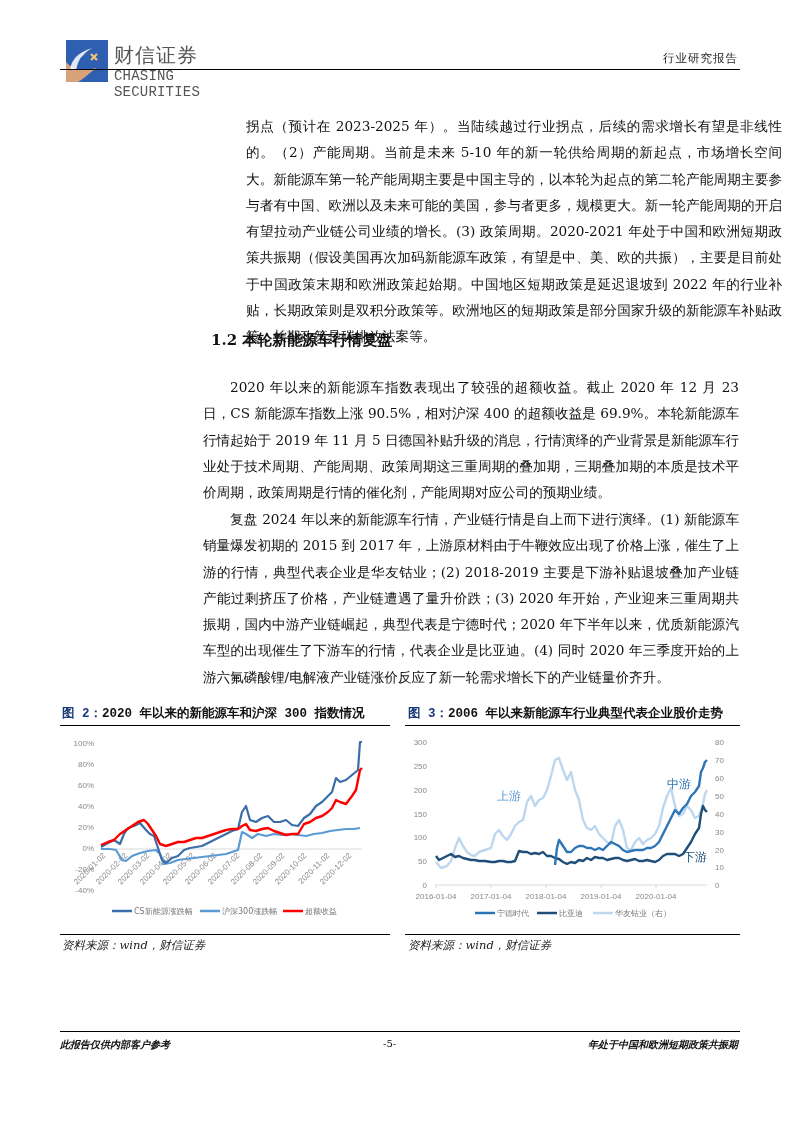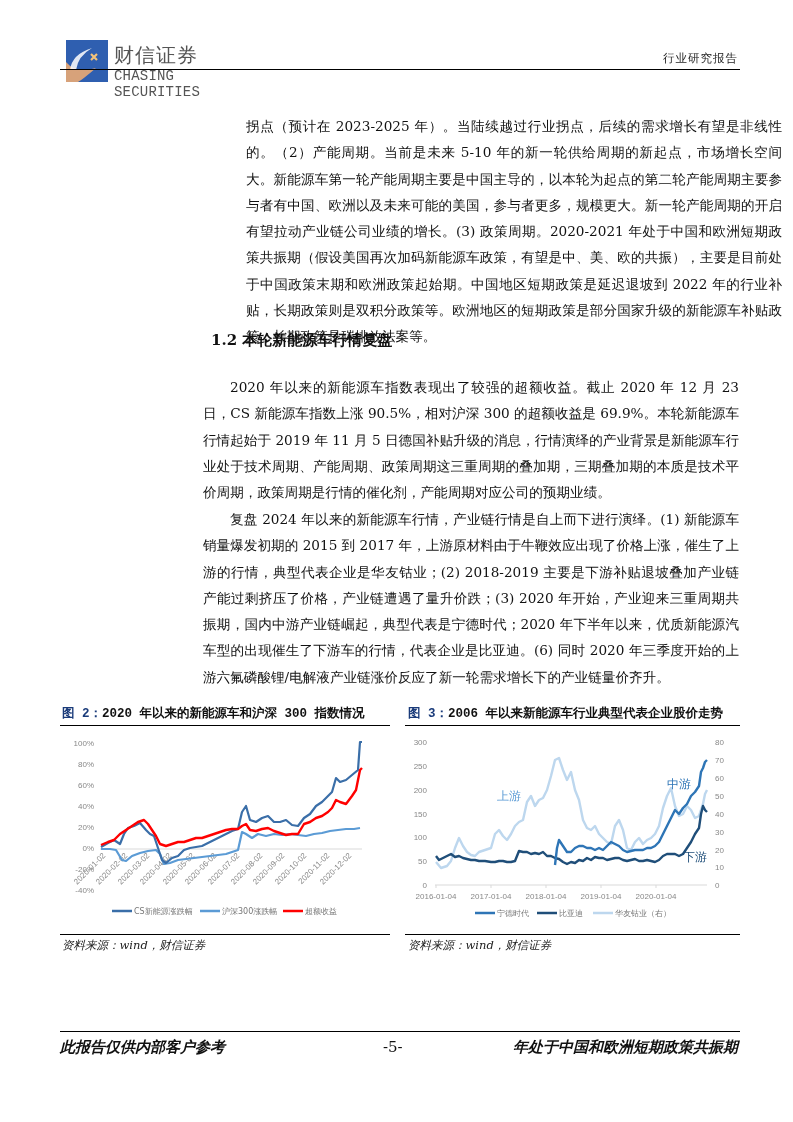--- a/index.html
+++ b/index.html
@@ -21,21 +21,21 @@
   .fig-title { font-size:12.5px; font-weight:bold;font-family:Liberation Mono, monospace; }
   .fig-title .num { color:#1a3b7a; }
   .rule { height:0; border-top:1.3px solid #000; }
   .src { font-size:11.5px; font-style:italic; color:#222; }
   .chart-svg { position:absolute; }
   .tick { font-family:"Liberation Sans","DejaVu Sans",sans-serif; font-size:8px; fill:#888; }
   .legend { font-family:"DejaVu Sans","Liberation Sans",sans-serif; font-size:8px; fill:#777; }
   .ann { font-family:"DejaVu Sans","Liberation Sans",sans-serif; font-size:12px; }
   
   .footer-rule { left:60px; top:1031px; width:680px; height:0; border-top:1.3px solid #000; }
-  .footer { top:1038px; font-size:15px; font-weight:bold; font-style:italic; }
+  .footer { top:1038px; font-size:10px; font-weight:bold; font-style:italic; }
 </style>
 </head>
 <body>
 
 <div class="abs logo">
   <svg class="logo-emblem" viewBox="0 0 42 42">
     <rect x="0" y="0" width="42" height="42" fill="#2f5fb0"></rect>
     <path d="M0 42 L0 22 Q10 34 30 28 Q16 40 12 42 Z" fill="#d7a27a"></path>
     <path d="M4 30 Q6 14 26 8 Q12 16 10 30 Z" fill="#ffffff" opacity="0.85"></path>
     <path d="M25 14 L31 20 M31 14 L25 20" stroke="#f3c37a" stroke-width="2.2"></path>
@@ -44,25 +44,25 @@
   <span class="logo-en">CHASING SECURITIES</span>
 </div>
 <div class="abs header-right">行业研究报告</div>
 <div class="abs header-rule"></div>
 
 <div class="abs para" style="top:113px;margin-left:43px;">拐点（预计在 2023-2025 年）。当陆续越过行业拐点，后续的需求增长有望是非线性的。（2）产能周期。当前是未来 5-10 年的新一轮供给周期的新起点，市场增长空间大。新能源车第一轮产能周期主要是中国主导的，以本轮为起点的第二轮产能周期主要参与者有中国、欧洲以及未来可能的美国，参与者更多，规模更大。新一轮产能周期的开启有望拉动产业链公司业绩的增长。(3) 政策周期。2020-2021 年处于中国和欧洲短期政策共振期（假设美国再次加码新能源车政策，有望是中、美、欧的共振），主要是目前处于中国政策末期和欧洲政策起始期。中国地区短期政策是延迟退坡到 2022 年的行业补贴，长期政策则是双积分政策等。欧洲地区的短期政策是部分国家升级的新能源车补贴政策，长期政策是碳排放法案等。</div>
 
 <div class="abs heading">1.2 本轮新能源车行情复盘</div>
 
 <div class="abs para indent" style="top:374px;">
-  <span class="b">2020 年以来的新能源车指数表现出了较强的超额收益。</span><span>截止 2020 年 12 月 23 日，CS 新能源车指数上涨 90.5%，相对沪深 300 的超额收益是 69.9%。本轮新能源车行情起始于 2019 年 11 月 5 日德国补贴升级的消息，行情演绎的产业背景是新能源车行业处于技术周期、产能周期、政策周期这三重周期的叠加期，</span><span class="b">三期叠加期的本质是技术平价周期，政策周期是行情的催化剂，产能周期对应公司的预期业绩。</span>
+  <span class="b">2020 年以来的新能源车指数表现出了较强的超额收益。</span><span>截止 2020 年 12 月 23 日，CS 新能源车指数上涨 90.5%，相对沪深 400 的超额收益是 69.9%。本轮新能源车行情起始于 2019 年 11 月 5 日德国补贴升级的消息，行情演绎的产业背景是新能源车行业处于技术周期、产能周期、政策周期这三重周期的叠加期，</span><span class="b">三期叠加期的本质是技术平价周期，政策周期是行情的催化剂，产能周期对应公司的预期业绩。</span>
 </div>
 
 <div class="abs para indent" style="top:506px;">
-  <span class="b">复盘 2024 年以来的新能源车行情，产业链行情是自上而下进行演绎。</span><span>(1) 新能源车销量爆发初期的 2015 到 2017 年，上游原材料由于牛鞭效应出现了价格上涨，催生了上游的行情，典型代表企业是华友钴业；(2) 2018-2019 主要是下游补贴退坡叠加产业链产能过剩挤压了价格，产业链遭遇了量升价跌；(3) 2020 年开始，产业迎来三重周期共振期，国内中游产业链崛起，典型代表是宁德时代；2020 年下半年以来，优质新能源汽车型的出现催生了下游车的行情，代表企业是比亚迪。(6) 同时 2020 年三季度开始的上游六氟磷酸锂/电解液产业链涨价反应了新一轮需求增长下的产业链量价齐升。</span>
+  <span class="b">复盘 2024 年以来的新能源车行情，产业链行情是自上而下进行演绎。</span><span>(1) 新能源车销量爆发初期的 2015 到 2017 年，上游原材料由于牛鞭效应出现了价格上涨，催生了上游的行情，典型代表企业是华友钴业；(2) 2018-2019 主要是下游补贴退坡叠加产业链产能过剩挤压了价格，产业链遭遇了量升价跌；(3) 2020 年开始，产业迎来三重周期共振期，国内中游产业链崛起，典型代表是宁德时代；2020 年下半年以来，优质新能源汽车型的出现催生了下游车的行情，代表企业是比亚迪。(4) 同时 2020 年三季度开始的上游六氟磷酸锂/电解液产业链涨价反应了新一轮需求增长下的产业链量价齐升。</span>
 </div>
 
 <div class="abs fig-title" style="left:62px; top:705px;">
   <span class="num">图 2：</span><span>2020 年以来的新能源车和沪深 300 指数情况</span>
 </div>
 <div class="abs rule" style="left:60px; top:725px; width:330px;"></div>
 
 <svg class="chart-svg" style="left:60px; top:730px;" width="330" height="200" viewBox="0 0 330 200">
 
   <g>

